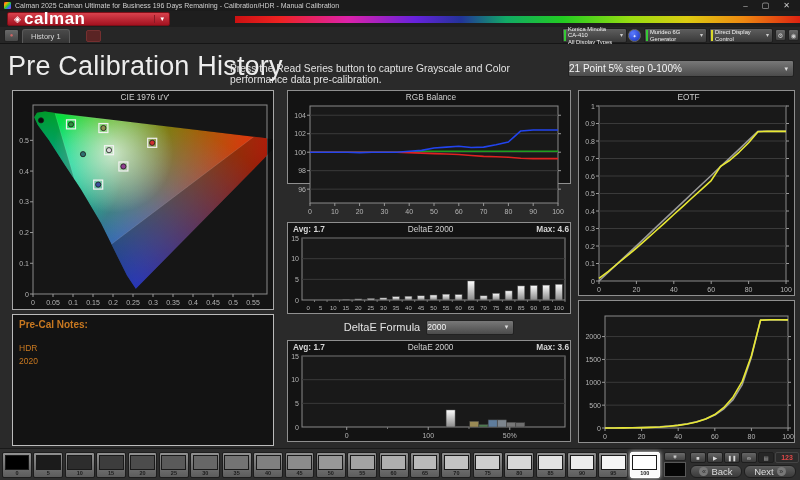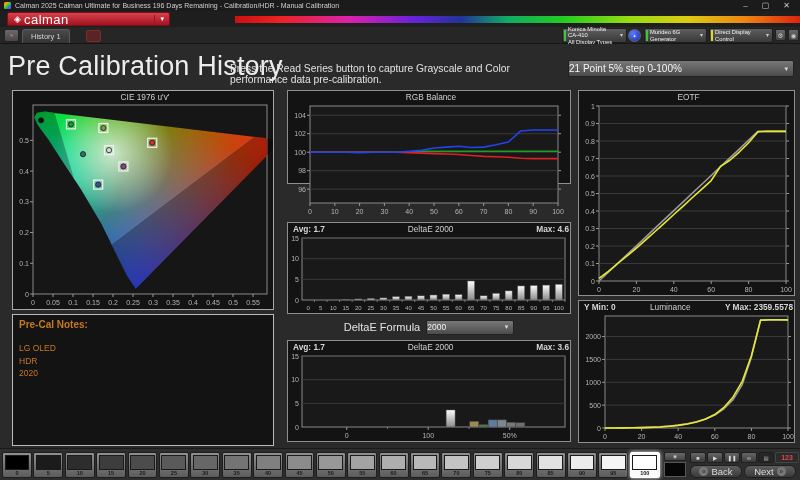--- a/index.html
+++ b/index.html
@@ -12,21 +12,21 @@
     display:flex; align-items:center; font-size:7px; color:#cfcfcf; padding:0 4px; gap:4px; }
   #app-icon { width:7px; height:7px; background:linear-gradient(135deg,#e33,#fa0,#3c3,#36f,#c3c); border-radius:1px; }
   #win-controls { margin-left:auto; display:flex; gap:14px; font-size:8px; color:#cccccc; padding-right:6px; }
   #win-controls span { cursor:default; line-height:10px; }
 
   
   #brandrow { position:absolute; left:0; top:11px; width:800px; height:16px; background:#1e1e1e; }
   #logo-btn { position:absolute; left:7px; top:1px; height:14px; width:163px; display:flex; align-items:center;
     background:linear-gradient(#d8414c,#a31220); border-radius:2px; border:1px solid #7c0f18; color:#fff; }
   #logo-btn .diamond { font-size:9px; margin:0 3px 0 6px; }
-  #logo-btn .brandname { font-size:13px; font-weight:normal; letter-spacing:.5px; }
+  #logo-btn .brandname { font-size:17px; font-weight:bold; letter-spacing:.5px; }
   #logo-btn .dd { margin-left:auto; margin-right:5px; font-size:7px; border-left:1px solid #8a1a24; padding-left:5px; }
   #spectrum { position:absolute; left:235px; top:5px; width:565px; height:7px;
     background:linear-gradient(90deg,#c11 0%,#e22 8%,#d2a 20%,#62d 32%,#239 40%,#1a6 48%,#2c2 58%,#9d1 70%,#dc1 80%,#e81 90%,#d21 100%); }
 
   
   #tabrow { position:absolute; left:0; top:27px; width:800px; height:17px; background:#262626; border-bottom:1px solid #151515; }
   #quick-menu { position:absolute; left:4px; top:2px; width:15px; height:13px; background:linear-gradient(#6a6a6a,#474747);
     border:1px solid #222; border-radius:2px; color:#c66; font-size:6px; text-align:center; line-height:11px; }
   #history-tab { position:absolute; left:22px; top:2px; height:14px; padding:0 8px; background:linear-gradient(#4a4a4a,#333);
     border:1px solid #5a5a5a; border-bottom:none; border-radius:3px 3px 0 0; color:#d5d5d5; font-size:7.5px; line-height:13px; }
@@ -254,21 +254,20 @@
           <rect x="105.9" y="58.96341463414634" width="9" height="9" fill="none" stroke="#f2f2f2" stroke-width="1.2"></rect>
           <circle cx="110.4" cy="63.46341463414634" r="2.6" fill="#8f3f8f" stroke="#1a1a1a" stroke-width="0.8"></circle>
           <rect x="80.7" y="77.09512195121951" width="9" height="9" fill="none" stroke="#f2f2f2" stroke-width="1.2"></rect>
           <circle cx="85.2" cy="81.59512195121951" r="2.6" fill="#3f4f9f" stroke="#1a1a1a" stroke-width="0.8"></circle>
         </svg></div>
   </div>
 
   <div id="notes-panel">
     <div id="notes-title">Pre-Cal Notes:</div>
     <div id="notes-body">
-        <div class="note-line">LG OLED</div>
         <div class="note-line">HDR</div>
         <div class="note-line">2020</div>
       </div>
   </div>
 
   <div id="rgb-panel" class="panel">
     <div class="phead">
         <span class="ttl" id="rgb-title">RGB Balance</span>
       </div>
     <div class="plot" id="plot-rgb"><svg width="282" height="114">
@@ -512,25 +511,20 @@
           <line x1="169.6" y1="178" x2="169.6" y2="181" stroke="#999"></line>
           <text x="169.6" y="189" text-anchor="middle" font-size="7" fill="#b5b5b5">80</text>
           <line x1="207" y1="178" x2="207" y2="181" stroke="#999"></line>
           <text x="207" y="189" text-anchor="middle" font-size="7" fill="#b5b5b5">100</text>
           <polyline points="20,178 29.35,169.25 38.7,160.32500000000002 48.05,151.575 57.4,142.825 66.75,134.075 76.1,125.14999999999999 85.45,116.4 94.8,107.64999999999999 104.15,98.9 113.5,89.975 122.85000000000001,81.225 132.2,72.47500000000001 141.55,63.55 150.9,54.800000000000004 160.25,46.05 169.6,37.12499999999999 178.95,28.375000000000004 188.3,28.375000000000004 197.65,28.375000000000004 207,28.375000000000004" fill="none" stroke="#9a9a9a" stroke-width="1.6" stroke-linejoin="round"></polyline>
           <polyline points="20,175.375 29.35,168.375 38.7,160.5 48.05,152.975 57.4,145.10000000000002 66.75,136.875 76.1,128.47500000000002 85.45,120.075 94.8,111.5 104.15,103.10000000000001 113.5,94.525 122.85000000000001,86.125 132.2,77.55000000000001 141.55,63.37499999999999 150.9,57.25000000000001 160.25,49.025 169.6,39.74999999999999 178.95,28.725000000000005 188.3,28.375000000000004 197.65,28.375000000000004 207,28.375000000000004" fill="none" stroke="#e8e832" stroke-width="1.6" stroke-linejoin="round"></polyline>
         </svg></div>
   </div>
 
   <div id="lum-panel" class="panel">
-    <div class="phead">
-      <span class="lab" id="lum-min">Y Min: 0</span>
-      <span class="ttl" id="lum-title">Luminance</span>
-      <span class="lab" id="lum-max">Y Max: 2359.5578</span>
-    </div>
     <div class="plot" id="plot-lum"><svg width="215" height="129">
           <rect x="26" y="3" width="183" height="112" fill="#191919" stroke="#8a8a8a" stroke-width="1"></rect>
           <line x1="23" y1="115" x2="26" y2="115" stroke="#999"></line>
           <line x1="209" y1="115" x2="212" y2="115" stroke="#999"></line>
           <text x="22" y="117.5" text-anchor="end" font-size="7" fill="#b5b5b5">0</text>
           <line x1="26" y1="92.14285714285714" x2="209" y2="92.14285714285714" stroke="#3a3a3a" stroke-width="1"></line>
           <line x1="23" y1="92.14285714285714" x2="26" y2="92.14285714285714" stroke="#999"></line>
           <line x1="209" y1="92.14285714285714" x2="212" y2="92.14285714285714" stroke="#999"></line>
           <text x="22" y="94.64285714285714" text-anchor="end" font-size="7" fill="#b5b5b5">500</text>
           <line x1="26" y1="69.28571428571428" x2="209" y2="69.28571428571428" stroke="#3a3a3a" stroke-width="1"></line>

